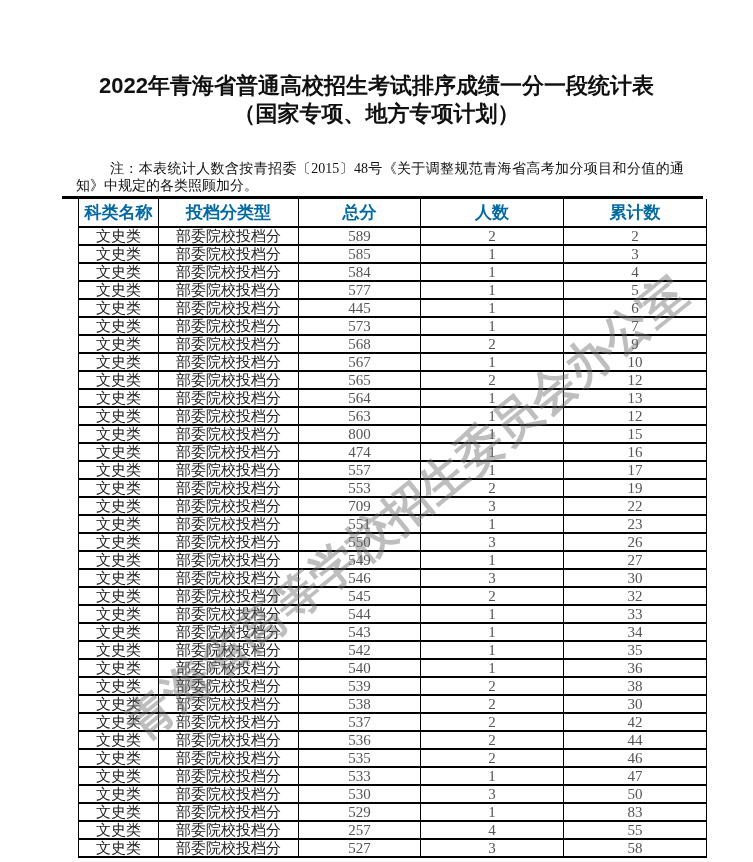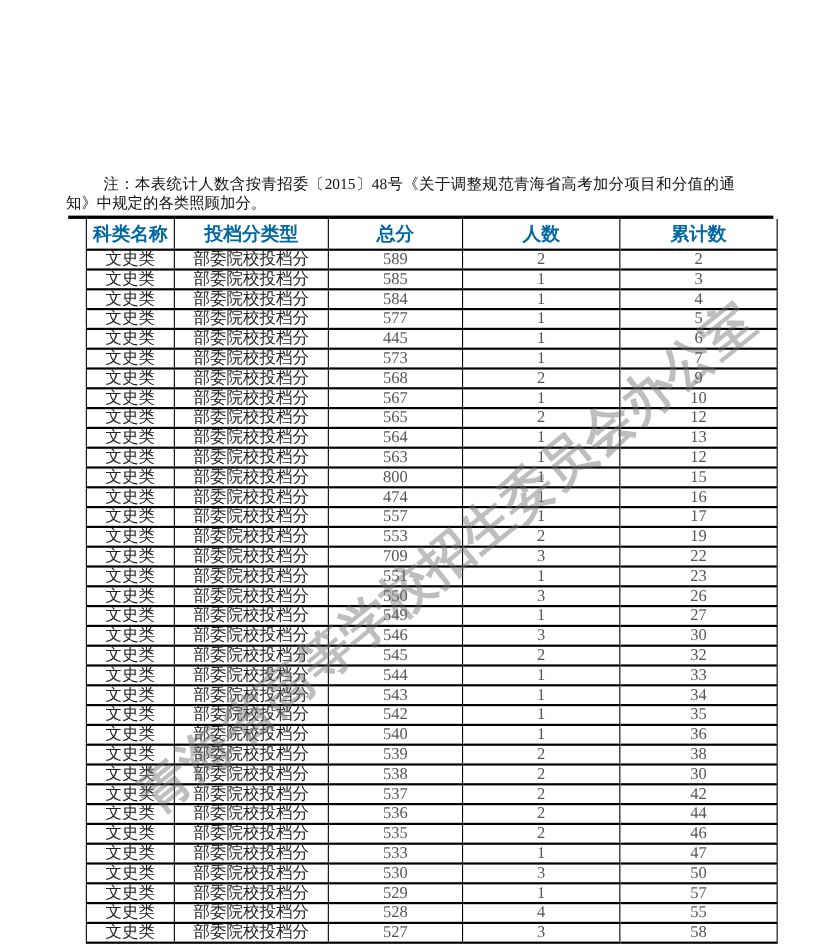--- a/index.html
+++ b/index.html
@@ -24,21 +24,21 @@
     text-align: center;
     font-family: "Liberation Sans", sans-serif;
     font-weight: bold;
     font-size: 22px;
     line-height: 28px;
     color: #111;
   }
   #doc-note {
     position: absolute;
     top: 160px;
-    left: 60px;
+    left: 76px;
     width: 608px;
     font-size: 14px;
     line-height: 17px;
     text-align: justify;
     text-indent: 34px;
     color: #111;
   }
   #top-rule {
     position: absolute;
     top: 196px;
@@ -108,20 +108,24 @@
     font-weight: bold;
     pointer-events: none;
     z-index: 3;
   }
 </style>
 </head>
 <body>
 
 <div id="page">
 
+  <div id="doc-title">
+    <div>2022年青海省普通高校招生考试排序成绩一分一段统计表</div>
+    <div>（国家专项、地方专项计划）</div>
+  </div>
 
   <div id="doc-note">注：本表统计人数含按青招委〔2015〕48号《关于调整规范青海省高考加分项目和分值的通知》中规定的各类照顾加分。</div>
 
   <div id="top-rule"></div>
 
   <div id="watermark">青海省高等学校招生委员会办公室</div>
 
   <table id="score-table">
     <colgroup>
         <col style="width: 80px;">
@@ -362,26 +366,26 @@
           <td class="cjk">部委院校投档分</td>
           <td class="num">530</td>
           <td class="num">3</td>
           <td class="num">50</td>
         </tr>
         <tr>
           <td class="cjk">文史类</td>
           <td class="cjk">部委院校投档分</td>
           <td class="num">529</td>
           <td class="num">1</td>
-          <td class="num">57</td>
-        </tr>
-        <tr>
-          <td class="cjk">文史类</td>
-          <td class="cjk">部委院校投档分</td>
-          <td class="num">528</td>
+          <td class="num">83</td>
+        </tr>
+        <tr>
+          <td class="cjk">文史类</td>
+          <td class="cjk">部委院校投档分</td>
+          <td class="num">257</td>
           <td class="num">4</td>
           <td class="num">55</td>
         </tr>
         <tr>
           <td class="cjk">文史类</td>
           <td class="cjk">部委院校投档分</td>
           <td class="num">527</td>
           <td class="num">3</td>
           <td class="num">58</td>
         </tr>

